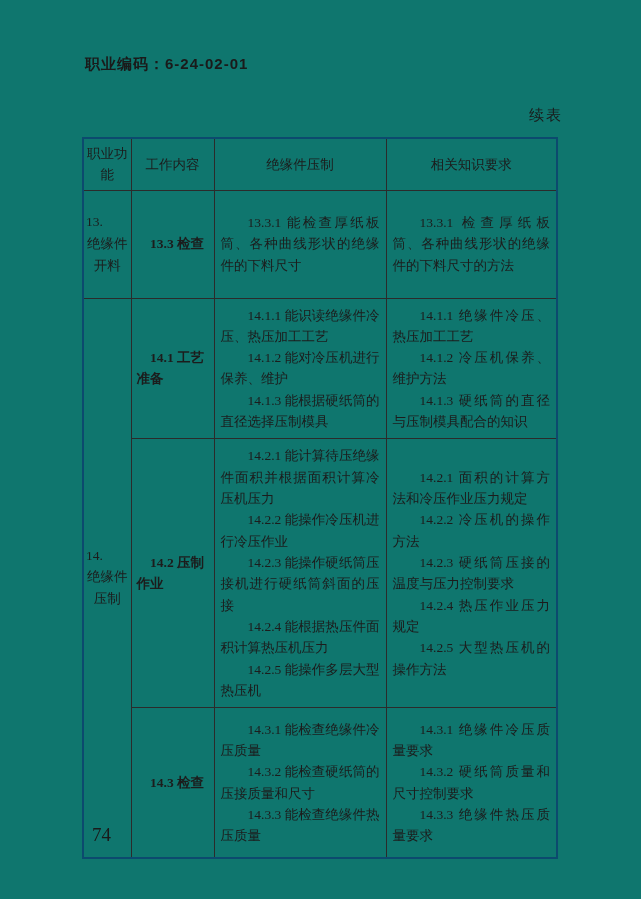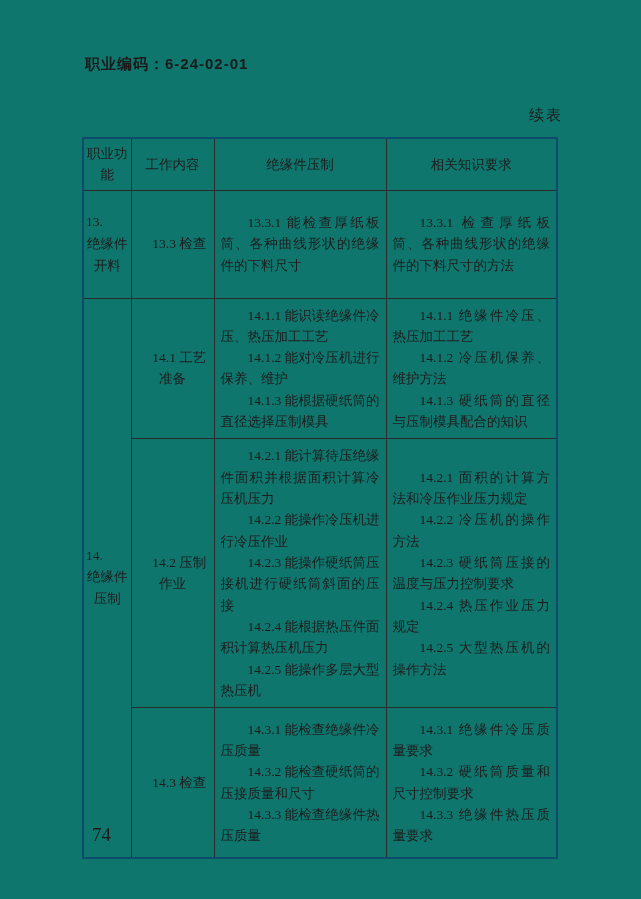--- a/index.html
+++ b/index.html
@@ -63,21 +63,21 @@
   }
   td.func { text-align: center; padding: 4px 2px; }
   .func-num { display: block; text-align: left; font-size: 13.5px; }
   .func-name {
     width: 1.1em;
     margin: 2px auto 0;
     word-break: break-all;
     line-height: 1.55;
     text-align: left;
   }
-  td.work { padding: 4px 5px; text-align: center; }
+  td.work { padding: 4px 5px; text-align: left; font-weight: bold; }
   td.work p { text-indent: 1em; }
   td.skills, td.knowledge { padding: 6px 6px; text-align: justify; }
   td.skills p, td.knowledge p { text-indent: 2em; }
   .page-num {
     position: absolute;
     left: 92px;
     top: 824px;
     font-size: 19px;
     color: #1a1a1a;
   }

